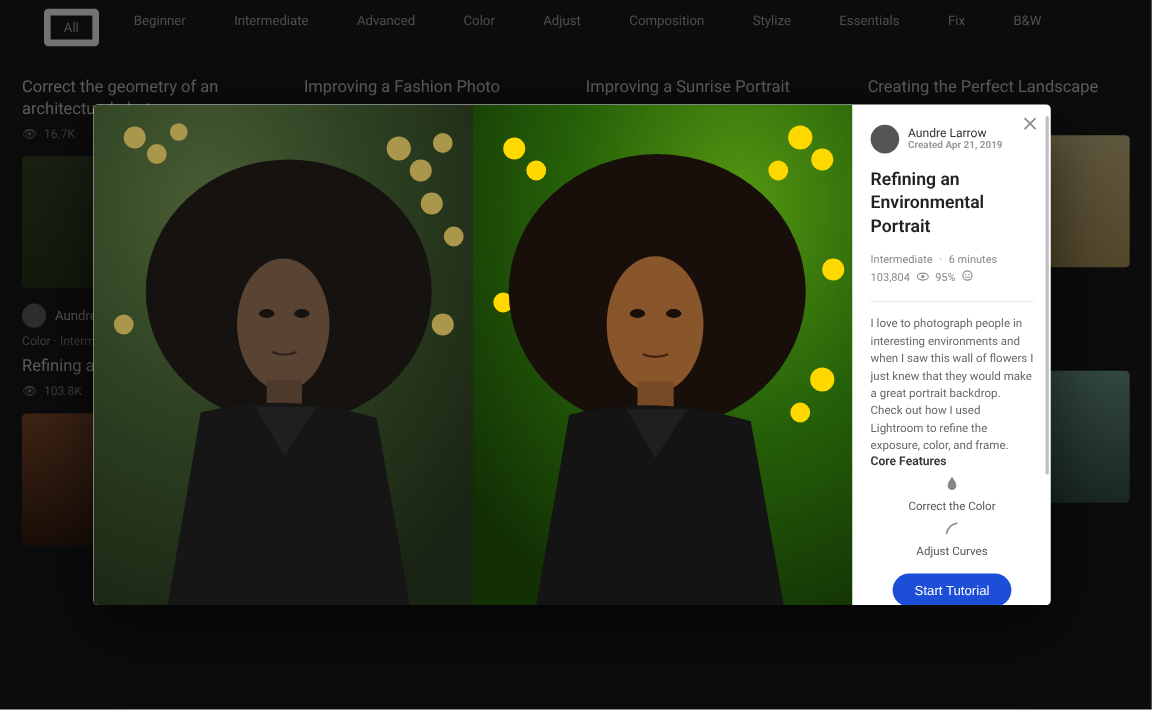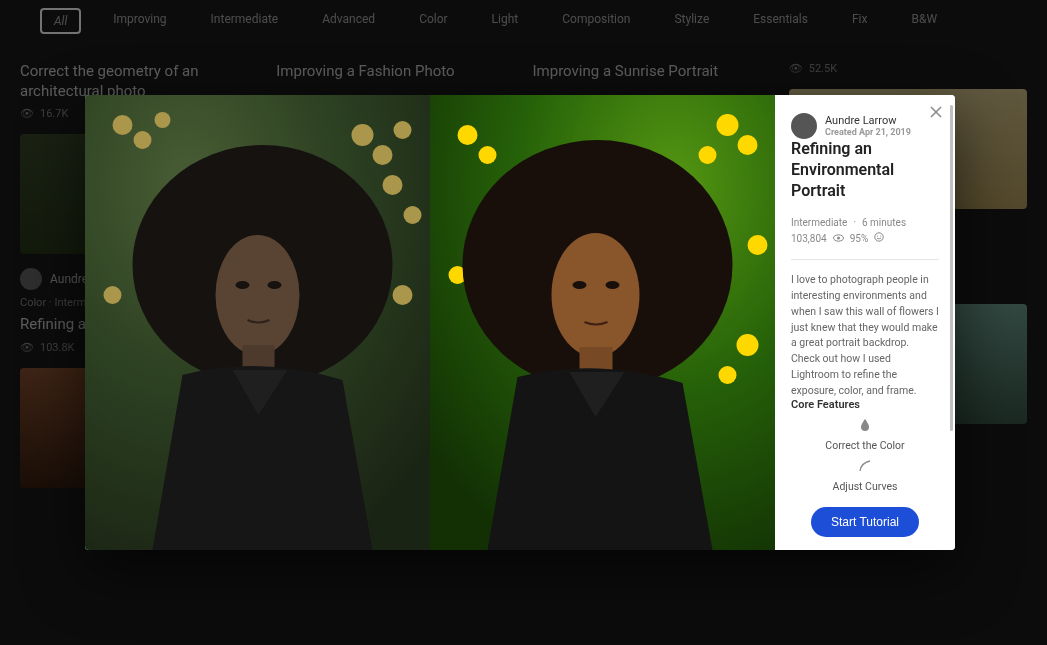--- a/index.html
+++ b/index.html
@@ -24,21 +24,21 @@
     display: flex;
     gap: 20px;
     padding: 8px 20px;
     font-size: 12px;
     color: #aaa;
   }
   .bg-tabs span {
     padding: 4px 12px;
     border-radius: 4px;
   }
-  .bg-tabs span.active { border: 2px solid #ffffff; font-style: italic; }
+  .bg-tabs span.active { border: 6px solid #ffffff; }
   .bg-grid {
     display: grid;
     grid-template-columns: repeat(4, 1fr);
     gap: 18px;
     padding-top: 20px;
   }
   .bg-card {
     display: flex;
     flex-direction: column;
     gap: 6px;
@@ -110,20 +110,21 @@
   }
   .author-row { display:flex; gap:8px; align-items:center; margin-top:4px; }
   .author-av { width:26px; height:26px; border-radius:50%; background:#555; flex-shrink:0; }
   .author-info { display:flex; flex-direction:column; line-height:1.2; }
   .author-name { font-size:11px; color:#333; }
   .author-date { font-size:9px; color:#999;font-weight:bold; }
   .title {
     font-size: 16px;
     font-weight: 600;
     color: #222;
+    margin-top: 14px;
     line-height: 1.3;
   }
   .meta-row { font-size: 10px; color: #888; margin-top: 14px; line-height:1.6;}
   .meta-row .line { display:flex; align-items:center; gap:6px;}
   .eye-icon, .face-icon { display:inline-block; }
   .divider { border:none; border-top:1px solid #e5e5e5; margin:12px 0; }
   .desc { font-size: 10.5px; color:#666; line-height:1.5; }
   .features-h { font-size:11px; font-weight:600; color:#333; }
   .feat { display:flex; align-items:center; gap:8px; font-size:10.5px; color:#555; margin-top:8px;flex-direction:column; }
   .feat-icon { width:12px; height:12px; display:flex; align-items:center; justify-content:center; }
@@ -143,25 +144,25 @@
     position:absolute; right:2px; top:10px; bottom:10px; width:3px;
   }
   .scroll-thumb { position:absolute; top:0; height:75%; width:100%; background:#c0c0c0; border-radius:2px;}
 </style>
 </head>
 <body>
 
 <div class="bg">
   <div class="bg-tabs">
     <span class="active">All</span>
-    <span>Improving</span>
+    <span>Beginner</span>
     <span>Intermediate</span>
     <span>Advanced</span>
     <span>Color</span>
-    <span>Light</span>
+    <span>Adjust</span>
     <span>Composition</span>
     <span>Stylize</span>
     <span>Essentials</span>
     <span>Fix</span>
     <span>B&amp;W</span>
   </div>
   <div class="bg-grid">
     <div class="bg-card">
       <div class="bg-card-title">Correct the geometry of an architectural photo</div>
       <div class="bg-card-meta">👁 <span>16.7K</span></div>
@@ -179,20 +180,21 @@
       <div class="bg-card-title">Improving a Fashion Photo</div>
       <div style="height:240px"></div>
       <div class="bg-thumb d"></div>
     </div>
     <div class="bg-card">
       <div class="bg-card-title">Improving a Sunrise Portrait</div>
       <div style="height:240px"></div>
       <div class="bg-thumb e"></div>
     </div>
     <div class="bg-card">
+      <div class="bg-card-title">Creating the Perfect Landscape</div>
       <div class="bg-card-meta">👁 <span>52.5K</span></div>
       <div class="bg-thumb b"></div>
       <div class="bg-author">
           <div class="bg-avatar"></div>
           <span>Matt</span>
         </div>
       <div class="bg-card-meta">Light · Beginner</div>
       <div class="bg-card-title">Toning D...</div>
       <div class="bg-thumb f"></div>
     </div>

